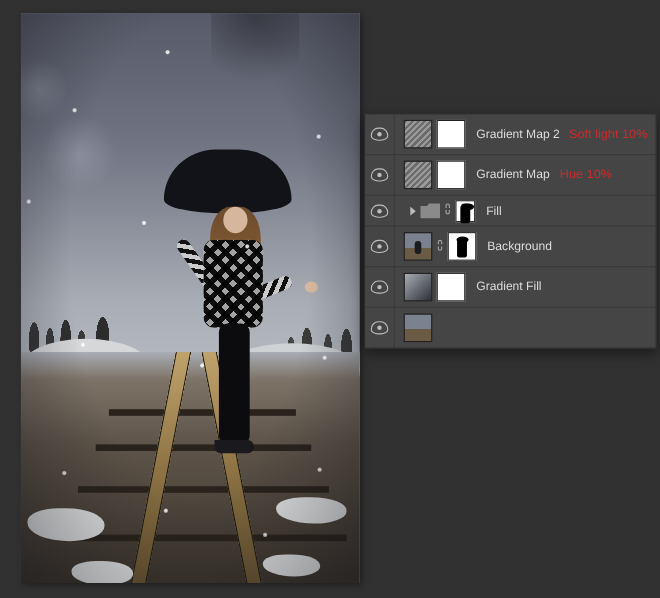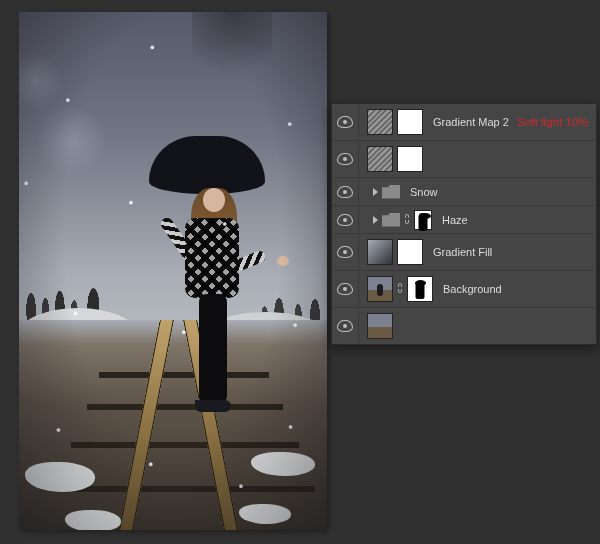--- a/index.html
+++ b/index.html
@@ -154,64 +154,43 @@
 
 
     <div class="row">
       <div class="eyecell">
           <span class="eye"></span>
         </div>
       <div class="thumbs">
         <div class="thumb adj"></div>
         <div class="thumb mask"></div>
       </div>
-    </div>
-
-    <div class="row grp">
-      <div class="eyecell">
-          <span class="eye"></span>
-        </div>
-      <div class="thumbs">
-        <span class="tri"></span>
-        <div class="thumb folder"></div>
-      </div>
-      <div class="name">
-        <span class="label">Snow</span>
-      </div>
-    </div>
+      <div class="name">
+        <span class="label">Gradient Map</span>
+        <span class="mode">Hue 10%</span>
+      </div>
+    </div>
+
 
     <div class="row grp">
       <div class="eyecell">
           <span class="eye"></span>
         </div>
       <div class="thumbs">
         <span class="tri"></span>
         <div class="thumb folder"></div>
         <span class="linkico">
           <svg class="link" viewBox="0 0 6 12">
               <path d="M1 3a2 2 0 0 1 4 0v2h-1V3a1 1 0 1 0-2 0v2H1zM1 7h1v2a1 1 0 1 0 2 0V7h1v2a2 2 0 0 1-4 0z" fill="#bdbdbd"></path>
             </svg>
         </span>
         <div class="thumb maskfig" style="width:18px;height:20px"></div>
       </div>
       <div class="name">
-        <span class="label">Haze</span>
-      </div>
-    </div>
-
-    <div class="row">
-      <div class="eyecell">
-          <span class="eye"></span>
-        </div>
-      <div class="thumbs">
-        <div class="thumb gradfill"></div>
-        <div class="thumb mask"></div>
-      </div>
-      <div class="name">
-        <span class="label">Gradient Fill</span>
+        <span class="label">Fill</span>
       </div>
     </div>
 
     <div class="row">
       <div class="eyecell">
           <span class="eye"></span>
         </div>
       <div class="thumbs">
         <div class="thumb bgphoto"></div>
         <span class="linkico">
@@ -219,20 +198,33 @@
               <path d="M1 3a2 2 0 0 1 4 0v2h-1V3a1 1 0 1 0-2 0v2H1zM1 7h1v2a1 1 0 1 0 2 0V7h1v2a2 2 0 0 1-4 0z" fill="#bdbdbd"></path>
             </svg>
         </span>
         <div class="thumb maskfig"></div>
       </div>
       <div class="name">
         <span class="label">Background</span>
       </div>
     </div>
 
+    <div class="row">
+      <div class="eyecell">
+          <span class="eye"></span>
+        </div>
+      <div class="thumbs">
+        <div class="thumb gradfill"></div>
+        <div class="thumb mask"></div>
+      </div>
+      <div class="name">
+        <span class="label">Gradient Fill</span>
+      </div>
+    </div>
+
 
     <div class="row">
       <div class="eyecell">
           <span class="eye"></span>
         </div>
       <div class="thumbs">
         <div class="thumb backup"></div>
       </div>
     </div>
 

